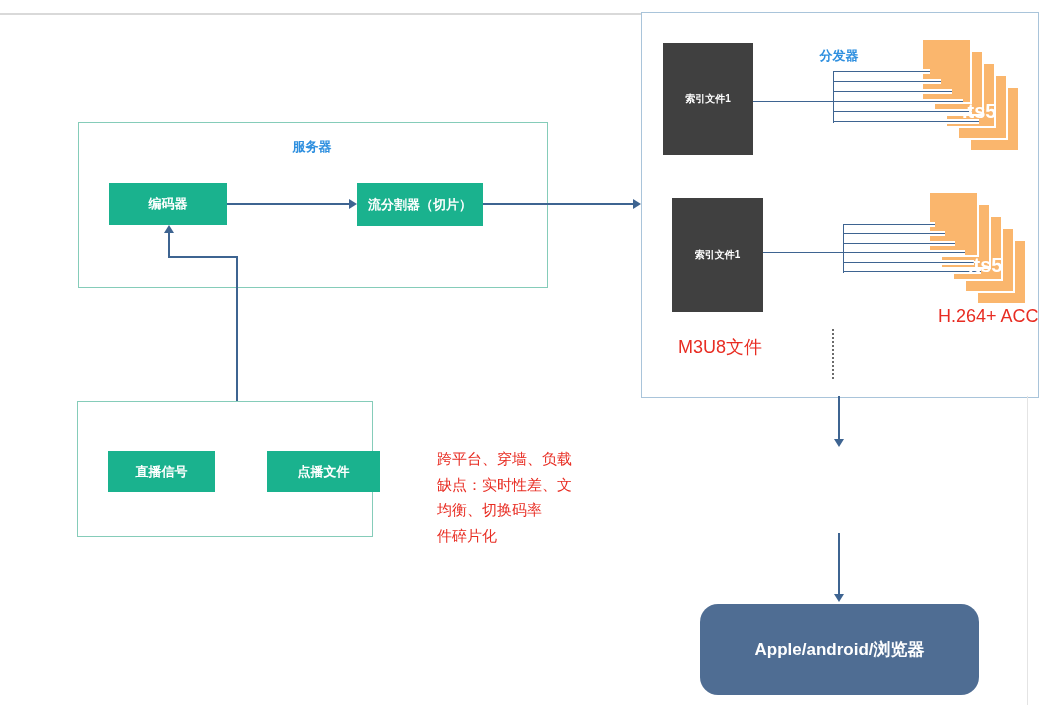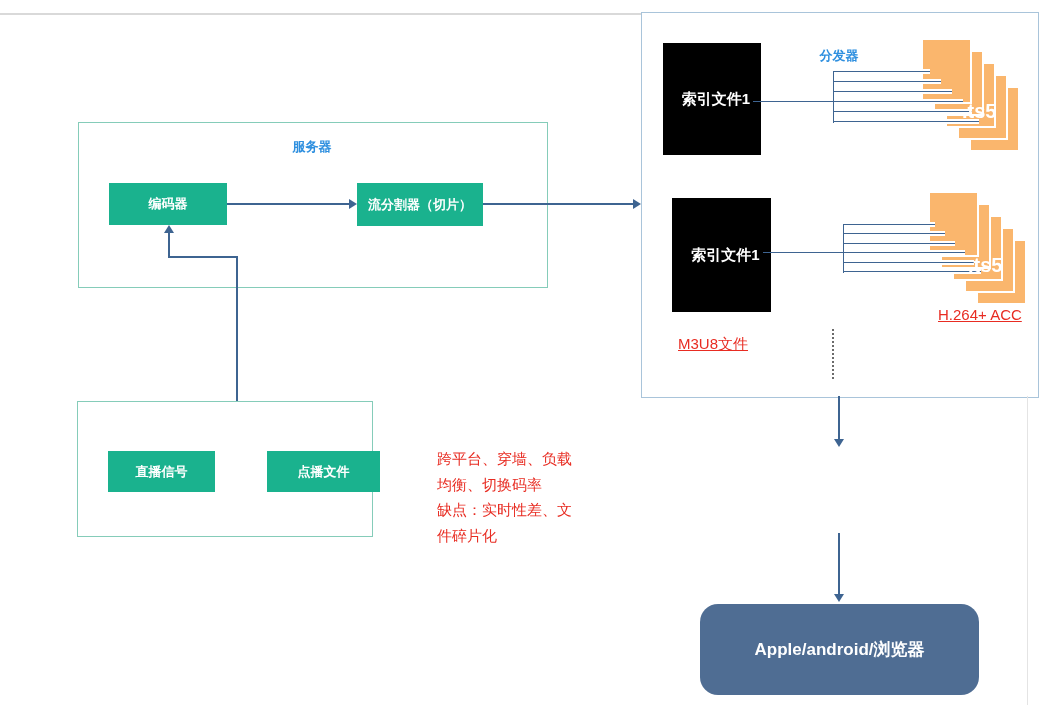--- a/index.html
+++ b/index.html
@@ -9,35 +9,35 @@
   }
   .abs{position:absolute;}
   
   .frame-teal{border:1px solid #85ccb9;background:transparent;}
   .frame-blue{border:1px solid #a9c4da;background:#ffffff;}
   .group-title{font-size:13px;font-weight:bold;color:#2e8fdf;text-align:center;}
   
   .gbox{background:#1ab28e;color:#ffffff;font-size:13px;font-weight:bold;
         display:flex;align-items:center;justify-content:center;text-align:left;}
   
-  .obox{background:#000000;color:#ffffff;font-size:15px;font-weight:bold;
-        display:flex;align-items:center;justify-content:center;text-align:center;padding-left:8px;}
+  .obox{background:#404040;color:#ffffff;font-size:10px;font-weight:bold;
+        display:flex;align-items:center;justify-content:center;text-align:center;}
   .sheet{background:#fab66d;width:47px;height:62px;box-shadow:0 0 0 2px #ffffff;}
   .ts-label{color:#ffffff;font-size:20px;font-weight:bold;text-align:left;z-index:30;}
   
   .hline{background:#3e6491;height:1px;}
   .hline2{background:#3e6491;height:2px;}
   .vline{background:#3e6491;width:1px;}
   .vline2{background:#3e6491;width:2px;}
   .seg-line{height:5px;background:#ffffff;z-index:20;}
   .seg-line::after{content:"";position:absolute;left:0;right:0;top:2px;height:1px;background:#3e6491;}
   .arr-right{width:0;height:0;border-top:5px solid transparent;border-bottom:5px solid transparent;border-left:8px solid #3e6491;}
   .arr-up{width:0;height:0;border-left:5px solid transparent;border-right:5px solid transparent;border-bottom:8px solid #3e6491;}
   .arr-down{width:0;height:0;border-left:5px solid transparent;border-right:5px solid transparent;border-top:8px solid #3e6491;}
-  .red-text{color:#e82c22;font-size:15px;text-decoration:underline;}
+  .red-text{color:#e82c22;font-size:18px;}
   .notes-line{color:#e82c22;font-size:15px;line-height:25.5px;white-space:nowrap;}
   .dotted-v{width:0;height:50px;border-left:2px dotted #6b6b6b;}
   .ellipse{background:#3894d4;border-radius:50%;color:#ffffff;font-size:15px;font-weight:bold;
            display:flex;align-items:center;justify-content:center;text-align:center;}
   .client-box{background:#4f6d93;color:#ffffff;font-size:17px;font-weight:bold;
            display:flex;align-items:center;justify-content:center;text-align:center;}
   .divider{background:#d9d9d9;}
   .faint{background:#e4e4e4;}
 </style>
 </head>
@@ -63,22 +63,22 @@
   <div class="abs vline2" style="left:168px;top:232px;height:26px;"></div>
   <div class="abs hline2" style="left:168px;top:256px;width:70px;"></div>
   <div class="abs vline2" style="left:236px;top:256px;height:145px;"></div>
 
   <div class="abs frame-teal" style="left:77px;top:401px;width:294px;height:134px;"></div>
   <div class="abs gbox" style="left:108px;top:451px;width:107px;height:41px;">直播信号</div>
   <div class="abs gbox" style="left:267px;top:451px;width:113px;height:41px;">点播文件</div>
 
   <div class="abs" style="left:437px;top:446px;width:190px;">
     <div class="notes-line">跨平台、穿墙、负载</div>
+    <div class="notes-line">缺点：实时性差、文</div>
     <div class="notes-line">均衡、切换码率</div>
-    <div class="notes-line">缺点：实时性差、文</div>
     <div class="notes-line">件碎片化</div>
   </div>
 
   <div class="abs frame-blue" style="left:641px;top:12px;width:396px;height:384px;"></div>
   <div class="abs group-title" style="left:641px;top:23px;width:396px;margin-top:24px;">分发器</div>
 
   <div class="abs obox" style="left:663px;top:43px;width:90px;height:112px;">索引文件1</div>
   <div class="abs hline" style="left:753px;top:101px;width:80px;"></div>
 
   <div class="abs sheet" style="left:923px;top:40px;z-index:14;"></div>

